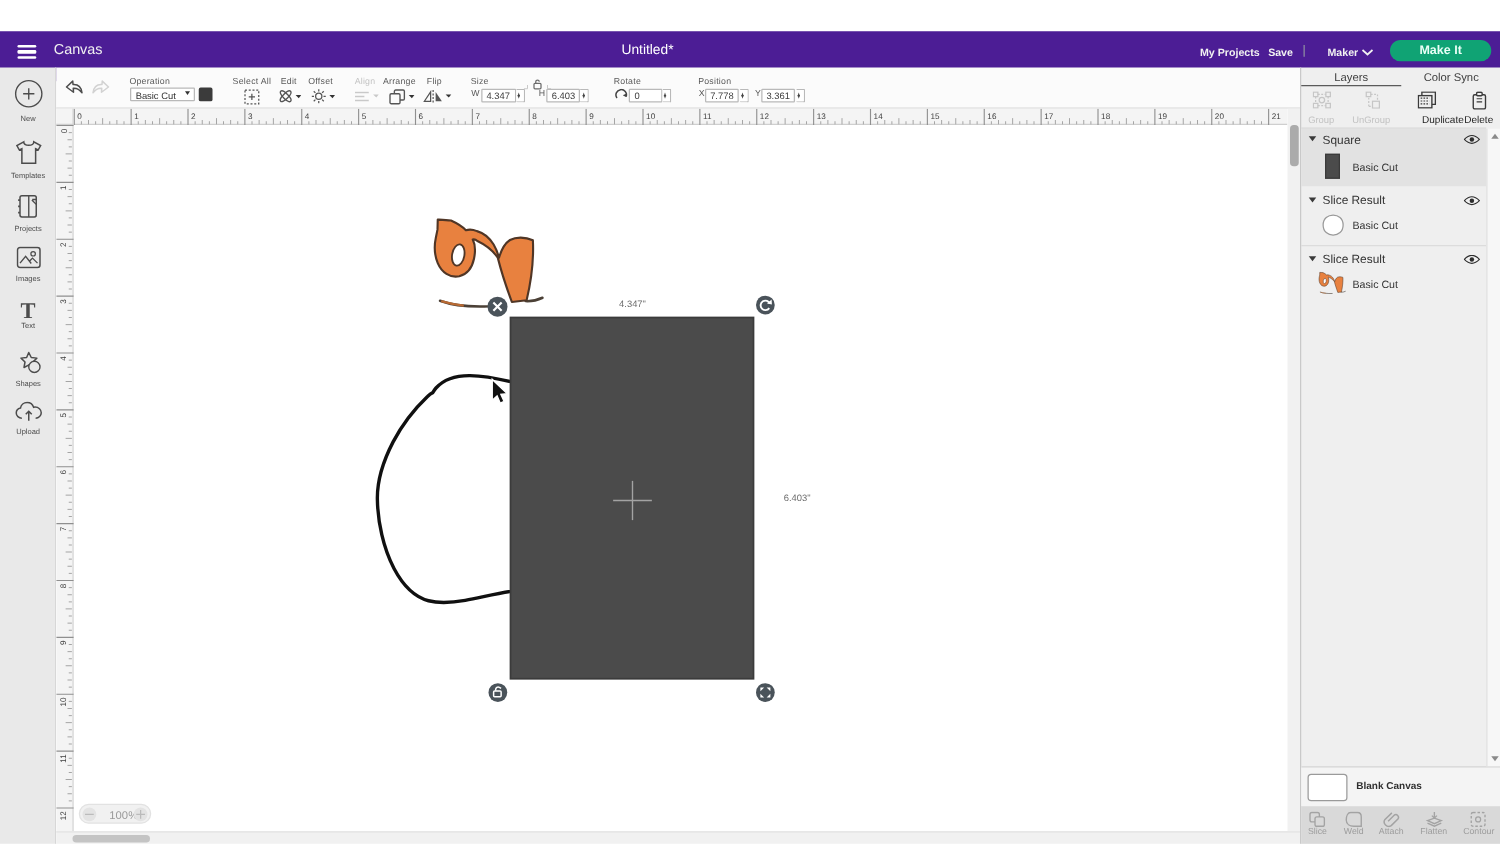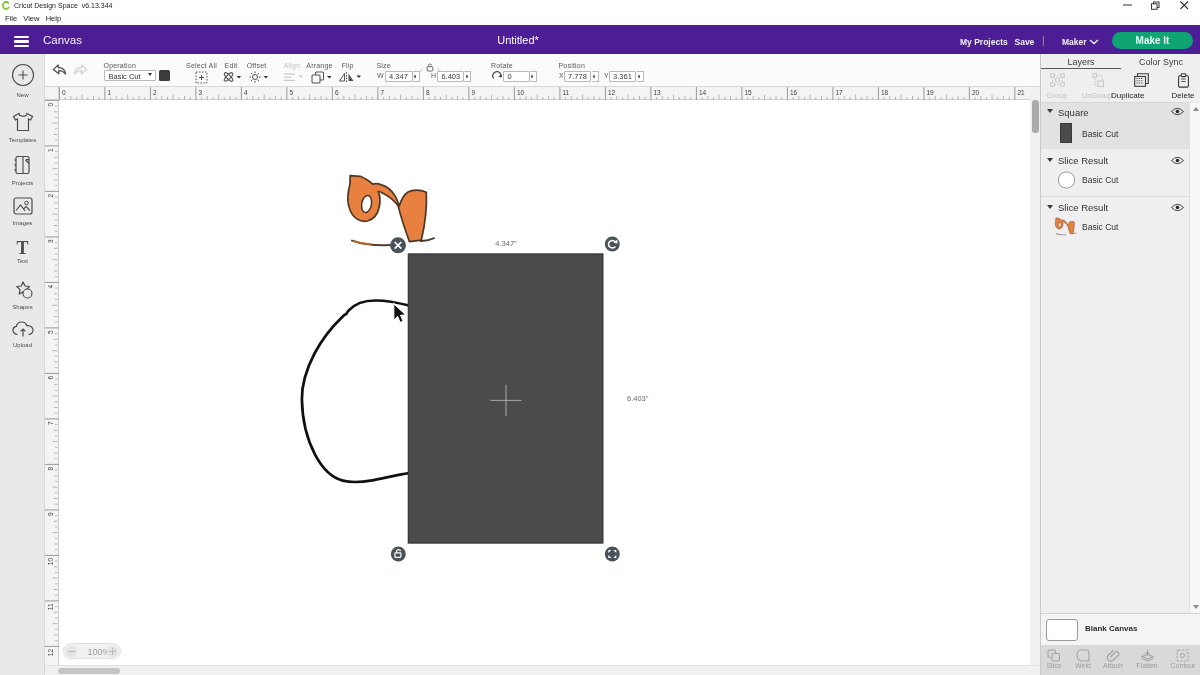--- a/index.html
+++ b/index.html
@@ -15,35 +15,20 @@
   .stp:before { content:""; position:absolute; left:1.4px; top:2px; border-left:1.8px solid transparent; border-right:1.8px solid transparent; border-bottom:3px solid #444; }
   .stp:after { content:""; position:absolute; left:1.4px; bottom:2px; border-left:1.8px solid transparent; border-right:1.8px solid transparent; border-top:3px solid #444; }
   .sbitem { position:absolute; width:45px; text-align:center; }
   .sbitem .lbl { font-size:6px; color:#4c4c4c; margin-top:1px; }
   .prow { position:absolute; font-size:9px; color:#333; }
 </style>
 </head>
 <body>
 <div id="app">
 
-  <div class="abs" style="left:0;top:0;width:1200px;height:25px;background:#fff;">
-    <svg class="abs" style="left:2px;top:1px;" width="8" height="9" viewBox="0 0 8 9">
-      <path d="M6.8,2.6 A3.2,3.6 0 1 0 7,5.8" fill="none" stroke="#8cc640" stroke-width="1.8"></path>
-      <path d="M3.2,1.4 L5.2,0.2 L5.6,1.8 Z" fill="#5a9e1e"></path>
-    </svg>
-    <div class="abs" style="left:14px;top:1.5px;font-size:7px;color:#222;">Cricut Design Space&nbsp;&nbsp;v6.13.344</div>
-    <div class="abs" style="left:5px;top:14px;font-size:7.5px;color:#222;">File&nbsp;&nbsp;&nbsp;View&nbsp;&nbsp;&nbsp;Help</div>
-
-    <svg class="abs" style="left:1120px;top:0;" width="75" height="12" viewBox="0 0 75 12">
-      <line x1="3" y1="5" x2="12" y2="5" stroke="#333" stroke-width="1"></line>
-      <rect x="33.5" y="2" width="5.5" height="5.5" fill="none" stroke="#333" stroke-width="1"></rect>
-      <rect x="31.5" y="3.8" width="5.5" height="5.5" fill="#fff" stroke="#333" stroke-width="1"></rect>
-      <path d="M60.5,1.5 L68,9 M68,1.5 L60.5,9" stroke="#333" stroke-width="1.1"></path>
-    </svg>
-  </div>
 
   <div class="abs" style="left:0;top:25px;width:1200px;height:40px;background:#4c1d95;">
     <div class="abs" style="left:14px;top:11px;width:15px;height:2.2px;background:#fff;border-radius:1px;"></div>
     <div class="abs" style="left:14px;top:15.4px;width:15px;height:2.2px;background:#fff;border-radius:1px;"></div>
     <div class="abs" style="left:14px;top:19.8px;width:15px;height:2.2px;background:#fff;border-radius:1px;"></div>
     <div class="abs" style="left:43px;top:9px;font-size:11.5px;color:#f1f1f1;">Canvas</div>
     <div class="abs" style="left:468px;top:9px;width:100px;text-align:center;font-size:11px;color:#fff;">Untitled*</div>
     <div class="abs" style="left:960px;top:11.5px;font-size:8.5px;font-weight:bold;color:#f1f1f1;">My Projects</div>
     <div class="abs" style="left:1014.5px;top:11.5px;font-size:8.5px;font-weight:bold;color:#f1f1f1;">Save</div>
     <div class="abs" style="left:1042px;top:10px;font-size:10px;color:#9aa0a3;">|</div>
@@ -624,21 +609,21 @@
       </g>
     </svg>
     <div class="abs" style="left:26px;top:36.5px;width:60px;text-align:center;font-size:7.5px;color:#c2c2c2;">UnGroup</div>
     <svg class="abs" style="left:93px;top:19px;" width="15" height="14" viewBox="0 0 15 14">
       <g stroke="#3a3a3a" fill="none" stroke-width="1.1">
         <path d="M3.5,3.5 L3.5,0.7 L14.3,0.7 L14.3,10.5 L11.5,10.5"></path>
         <rect x="0.7" y="3.5" width="10.8" height="9.8" fill="#efefef"></rect>
         <path d="M2.5,5.5 L9.5,5.5 M2.5,7.8 L9.5,7.8 M2.5,10.1 L9.5,10.1" stroke-width="0.9" stroke-dasharray="1.3,1"></path>
       </g>
     </svg>
-    <div class="abs" style="left:70px;top:36.5px;width:60px;text-align:left;font-size:8px;color:#1f1f1f;">Duplicate</div>
+    <div class="abs" style="left:70px;top:36.5px;width:60px;text-align:right;font-size:8px;color:#1f1f1f;">Duplicate</div>
     <svg class="abs" style="left:135.5px;top:18.5px;" width="13" height="15" viewBox="0 0 13 15">
       <g stroke="#3a3a3a" fill="none" stroke-width="1.1">
         <rect x="1.6" y="2.8" width="9.8" height="11.3" rx="1.2"></rect>
         <rect x="4.3" y="0.8" width="4.4" height="2.8" rx="0.8" fill="#efefef"></rect>
         <path d="M4.3,6 L8.7,6 M4.3,8.5 L8.7,8.5" stroke-width="0.9"></path>
       </g>
     </svg>
     <div class="abs" style="left:112px;top:36.5px;width:60px;text-align:center;font-size:8px;color:#1f1f1f;">Delete</div>
     <div class="abs" style="left:0;top:47.5px;width:148px;height:1px;background:#d8d8d8;"></div>
 

